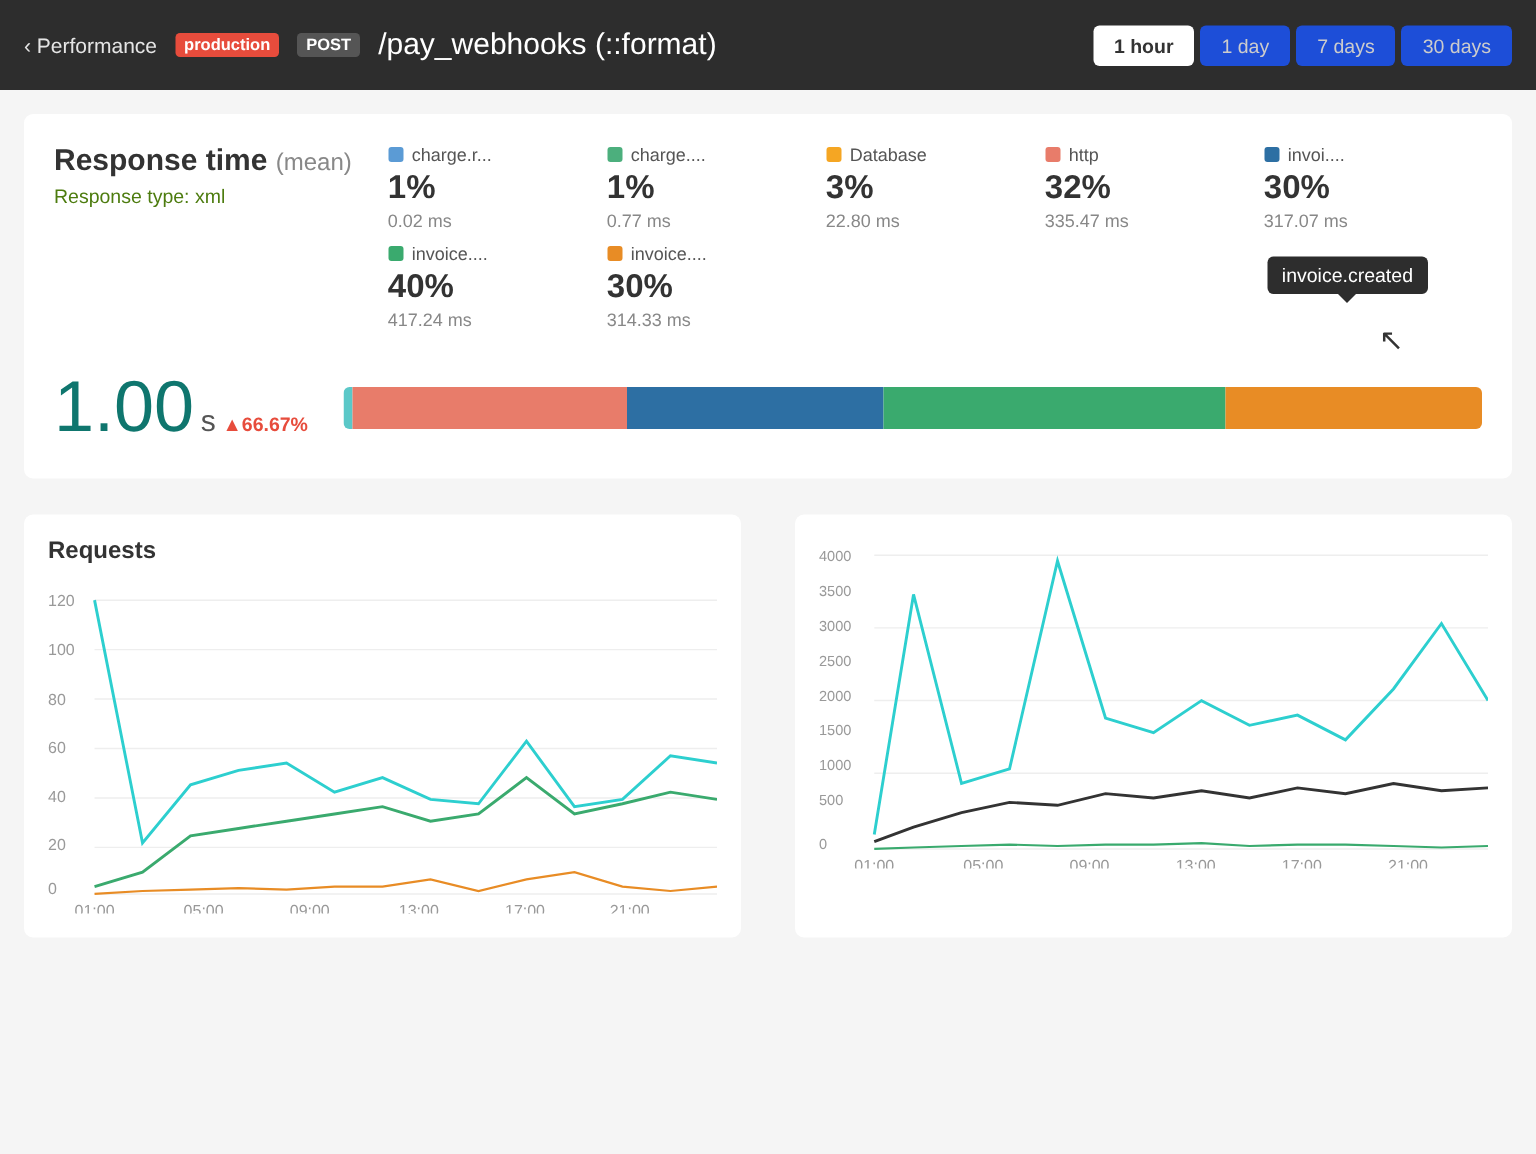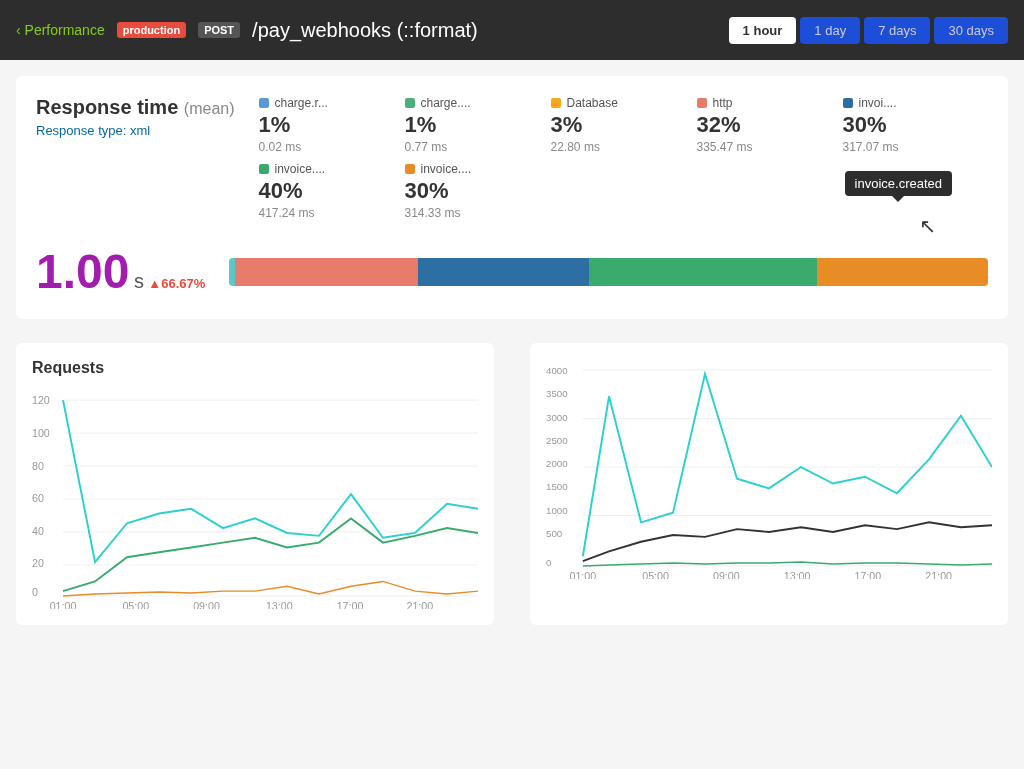--- a/index.html
+++ b/index.html
@@ -7,21 +7,21 @@
 
     .top-bar {
       background: #2d2d2d;
       color: white;
       display: flex;
       align-items: center;
       padding: 0 16px;
       height: 60px;
       gap: 12px;
     }
-    .back-arrow { color: #84cc16; font-size: 14px; }
+    .back-arrow { color: #e5e5e5; font-size: 14px; }
     .top-bar-title { font-size: 20px; font-weight: 500; color: white; }
     .badge-production {
       background: #e74c3c;
       color: white;
       font-size: 11px;
       font-weight: bold;
       padding: 2px 6px;
       border-radius: 3px;
     }
     .badge-post {
@@ -64,21 +64,21 @@
 
     .response-header {
       display: flex;
       align-items: flex-start;
       gap: 24px;
       flex-wrap: wrap;
     }
 
     .response-title { font-size: 20px; font-weight: 600; margin-bottom: 4px; }
     .response-title span { font-weight: 400; color: #888; font-size: 16px; }
-    .response-type { font-size: 13px; color: #0369a1; }
+    .response-type { font-size: 13px; color: #4d7c0f; }
 
     .legend-grid {
       display: grid;
       grid-template-columns: repeat(5, 130px);
       gap: 8px 16px;
       flex: 1;
     }
 
     .legend-item { display: flex; flex-direction: column; gap: 2px; }
     .legend-label { display: flex; align-items: center; gap: 6px; font-size: 12px; color: #555; }
@@ -117,21 +117,21 @@
       z-index: 11;
     }
 
     .response-bottom {
       display: flex;
       align-items: center;
       margin-top: 24px;
       gap: 24px;
     }
 
-    .big-time { font-size: 48px; font-weight: 700; color: #a21caf; }
+    .big-time { font-size: 48px; font-weight: 400; color: #0f766e; }
     .big-unit { font-size: 20px; font-weight: 400; color: #555; }
     .change-up { color: #e74c3c; font-size: 13px; font-weight: bold; }
 
     .bar-container {
       flex: 1;
       height: 28px;
       display: flex;
       border-radius: 4px;
       overflow: hidden;
     }

